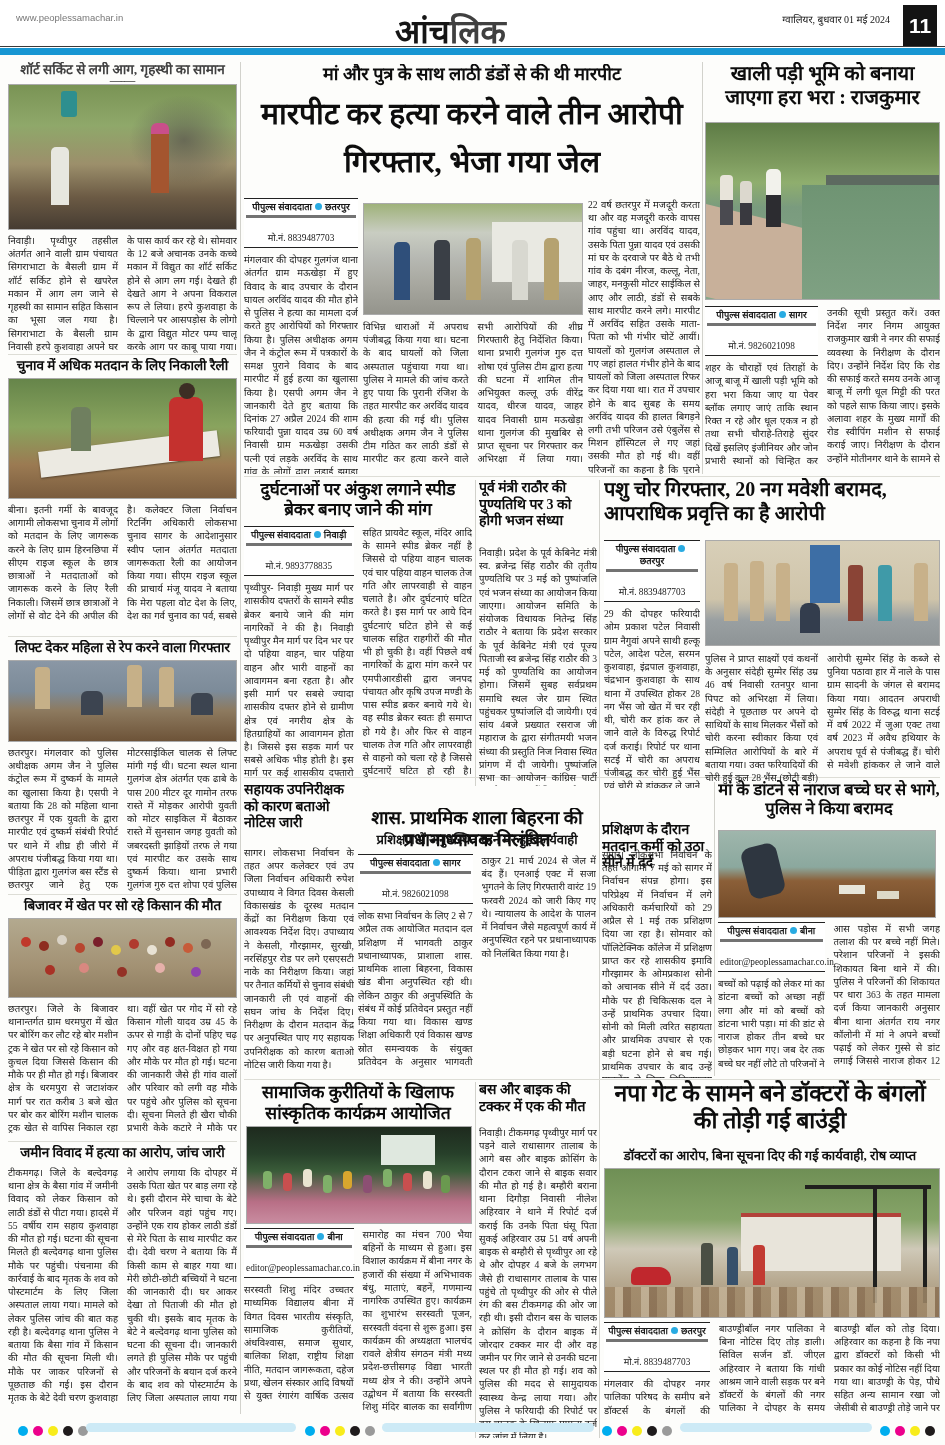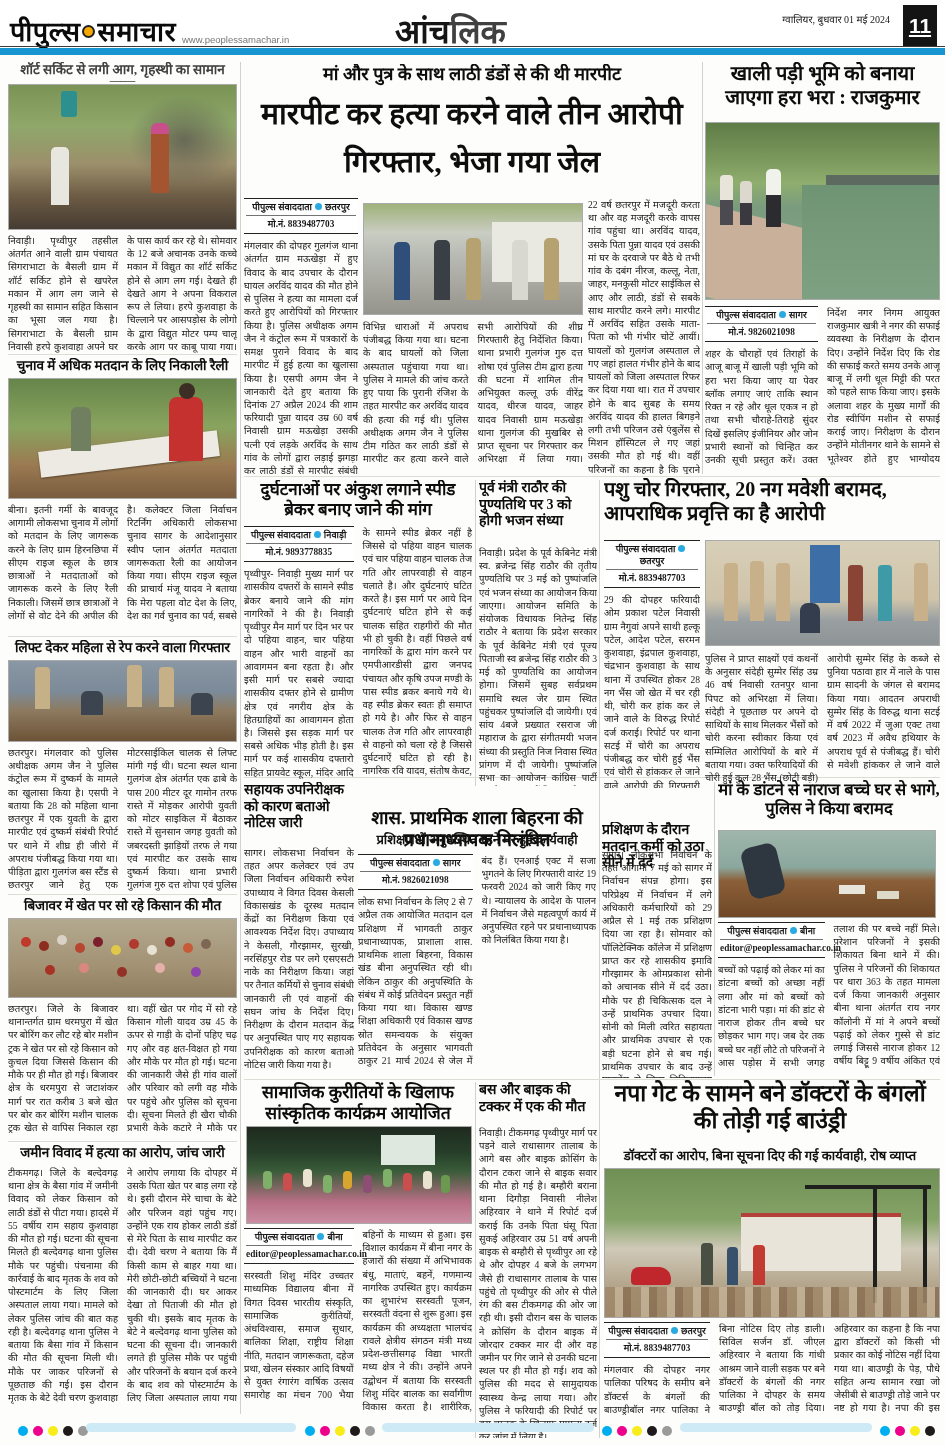--- a/index.html
+++ b/index.html
@@ -8,21 +8,21 @@
          font-family:"Liberation Serif","DejaVu Serif",serif; color:#151515; }
   .abs { position:absolute; }
   .art-head { font-weight:bold; text-align:center; line-height:1.18; overflow:hidden; color:#0d0d0d; }
   .red { color:#404040; }
   .body-txt { font-size:9.6px; line-height:1.38; text-align:justify; overflow:hidden; color:#1c1c1c; }
   .c2 { column-count:2; column-gap:9px; column-fill:auto; }
   .c3 { column-count:3; column-gap:9px; column-fill:auto; }
   .byl { border-top:1.4px solid #222; border-bottom:1.4px solid #222; text-align:center;
          padding:2px 2px 3px; margin-bottom:5px; font-weight:bold; font-size:9.3px; line-height:1.3;
          break-inside:avoid; background:#fff; }
-  .byl .ph { border-top:1px solid #737373; margin-top:2px; padding-top:2px; font-weight:bold; }
+  .byl .ph { border-top:3px solid #737373; margin-top:2px; padding-top:14px; font-weight:normal; }
   .bdot { display:inline-block; width:7px; height:7px; border-radius:50%; background:#29abe2;
           vertical-align:middle; margin:0 3px 2px; }
   .photo { position:absolute; overflow:hidden; background:#c8c8c0; border:1px solid #aaa; }
   .fig { position:absolute; }
   .vline { position:absolute; width:1px; background:#d2d2cc; }
   .hline { position:absolute; height:1px; background:#ddddd6; }
   .subhead { font-weight:bold; text-align:center; overflow:hidden; color:#111; }
   
   .masthead-logo { font-weight:bold; font-size:27px; letter-spacing:0.5px; color:#0a0a0a;
                    font-family:"Liberation Serif",serif; }
@@ -37,30 +37,27 @@
   .regdots span { display:inline-block; width:10px; height:10px; border-radius:50%; margin-right:5px; }
   .rd-c{background:#00adee}.rd-m{background:#ec008c}.rd-y{background:#f8ec1b}
   .rd-k{background:#1f1b1c}.rd-g{background:#9a9a9a}
   .regbar { position:absolute; height:9px; border-radius:5px; background:#cdeaf6; }
 </style>
 </head>
 <body>
 
 <div class="abs" style="left:0;top:0;width:945px;height:48px;background:#fff;">
   <div class="abs" style="left:10px;top:12px;display:flex;align-items:flex-end;">
-    <span class="masthead-logo">
-      <span>पीपुल्स</span><span class="bulb-icon"></span><span>समाचार</span>
-    </span>
     <span style="font-size:9.5px;color:#777;margin:0 0 4px 6px;font-family:'Liberation Sans',sans-serif;">www.peoplessamachar.in</span>
   </div>
   <div class="abs section-title" style="left:395px;top:8px;">
     <span>आंच</span><span class="red">लिक</span>
   </div>
   <div class="abs" style="right:55px;top:12px;font-size:10px;font-weight:normal;">ग्वालियर, बुधवार 01 मई 2024</div>
-  <div class="abs page-num-box" style="left:903px;top:5px;width:34px;height:42px;text-decoration:underline;">11</div>
+  <div class="abs page-num-box" style="left:903px;top:5px;width:34px;height:42px;">11</div>
 </div>
 <div class="abs" style="left:0;top:46px;width:945px;height:1px;background:#3a3a3a;"></div>
 <div class="abs blue-bar" style="left:0;top:48px;width:945px;height:7px;"></div>
 
 <div class="vline" style="left:240px;top:62px;height:1352px;"></div>
 <div class="vline" style="left:475px;top:480px;height:306px;"></div>
 <div class="vline" style="left:475px;top:1082px;height:356px;"></div>
 <div class="vline" style="left:599px;top:480px;height:958px;"></div>
 <div class="vline" style="left:702px;top:62px;height:412px;"></div>
 <div class="vline" style="left:714px;top:782px;height:294px;"></div>

